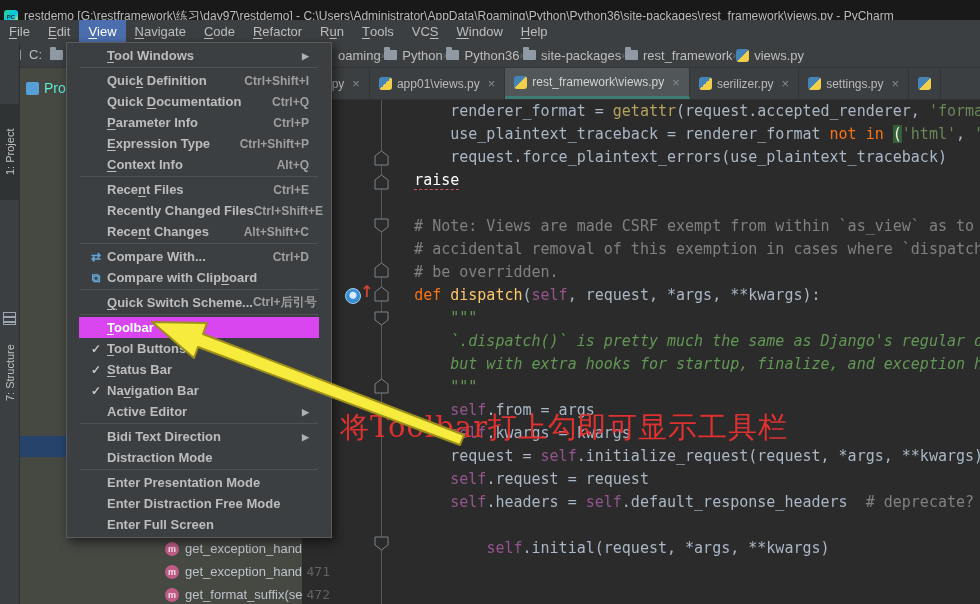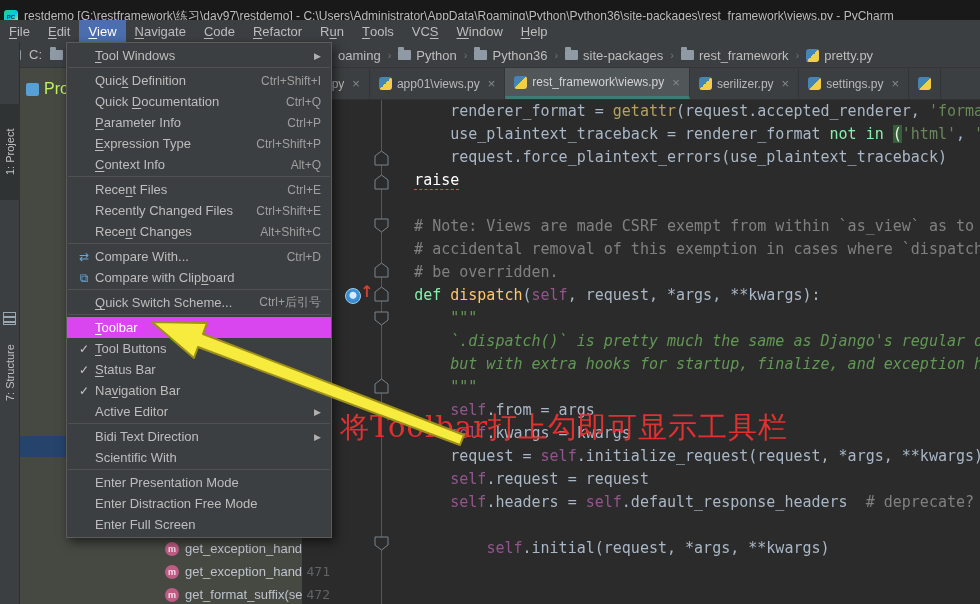--- a/index.html
+++ b/index.html
@@ -17,35 +17,35 @@
   .mb-item{padding:0 9px;display:flex;align-items:center;cursor:default;}
   .mb-item.active{background:#4b6eaf;color:#fff;}
   .mb-item u{text-decoration:underline;text-underline-offset:2px;}
   
   .navbar{position:absolute;left:0;top:42px;width:980px;height:26px;background:#3c3f41;
           border-bottom:1px solid #353535;box-sizing:border-box;display:flex;align-items:center;
           font-size:13px;color:#bdbdbd;}
   .nav-left{display:flex;align-items:center;gap:8px;padding-left:8px;}
   .fico{width:13px;height:10px;background:#8f9aa4;border-radius:1px;position:relative;flex:0 0 auto;}
   .fico::before{content:'';position:absolute;top:-3px;left:0;width:6px;height:3px;background:#8f9aa4;border-radius:1px 1px 0 0;}
-  .crumbs{position:absolute;left:338px;top:42px;height:26px;display:flex;align-items:center;gap:7px;
+  .crumbs{position:absolute;left:338px;top:42px;height:26px;display:flex;align-items:center;
           font-size:13px;color:#bdbdbd;white-space:nowrap;}
   .crumb{display:flex;align-items:center;gap:5px;}
   .crumb-sep{color:#6f7578;font-size:11px;}
   .pyico{width:13px;height:13px;border-radius:3px;background:linear-gradient(135deg,#4584b6 50%,#f2cf4a 50%);flex:0 0 auto;}
   
   .rail{position:absolute;left:0;top:42px;width:20px;height:562px;background:#3c3f41;border-right:1px solid #2e3133;box-sizing:border-box;}
   .rail-btn{position:absolute;left:0;width:20px;display:flex;align-items:center;justify-content:center;
             writing-mode:vertical-rl;transform:rotate(180deg);font-size:11px;color:#c0c0c0;white-space:nowrap;}
   .rail-btn.active{background:#303334;}
   .rail-ico{position:absolute;left:3px;width:13px;height:13px;border:1px solid #9aa7b0;box-sizing:border-box;
             background:linear-gradient(#9aa7b0 2px,transparent 2px) 0 3px/100% 5px repeat-y;}
   
   .panel{position:absolute;left:20px;top:68px;width:282px;height:536px;background:#464842;}
-  .panel-header{position:absolute;left:6px;top:12px;display:flex;gap:5px;align-items:center;font-size:16px;color:#bef264;}
+  .panel-header{position:absolute;left:6px;top:12px;display:flex;gap:5px;align-items:center;font-size:14px;color:#5eead4;}
   .panel-header .phico{width:13px;height:13px;background:#57a0d7;border-radius:2px;}
   .panel-sel{position:absolute;left:0;top:368px;width:282px;height:21px;background:#25436b;}
   .struct-list{position:absolute;left:0;top:469px;width:282px;}
   .struct-item{height:23px;display:flex;align-items:center;gap:6px;padding-left:145px;
                font-size:13px;color:#bdc3cc;white-space:nowrap;overflow:hidden;}
   .mico{width:14px;height:14px;border-radius:50%;background:#bf5b84;color:#f4e3ea;font-size:9px;font-weight:bold;
         display:flex;align-items:center;justify-content:center;flex:0 0 auto;}
   
   .tabbar{position:absolute;left:300px;top:68px;width:680px;height:32px;background:#3c3f41;
           border-bottom:1px solid #323232;box-sizing:border-box;display:flex;}
@@ -53,31 +53,31 @@
        border-right:1px solid #313537;white-space:nowrap;box-sizing:border-box;}
   .tab .x{color:#848a8f;font-size:13px;margin-left:3px;}
   .tab.active{background:#515658;border-bottom:3px solid #3e7b74;color:#d3d3d3;}
   
   .editor{position:absolute;left:302px;top:100px;width:678px;height:504px;background:#2b2b2b;}
   .gutter-num{position:absolute;left:296px;width:34px;height:23px;line-height:23px;text-align:right;
               font-family:"DejaVu Sans Mono",monospace;font-size:13px;color:#606366;}
   .code{position:absolute;left:340px;top:100px;width:640px;}
   .cl{height:23px;line-height:23px;white-space:pre;padding-left:38px;
       font-family:"DejaVu Sans Mono",monospace;font-size:15px;color:#a9b7c6;}
-  .t{color:#a9b7c6}.k{color:#86efac}.fn{color:#ffc66d}.bi{color:#b5a35f}.s{color:#6a8759}
+  .t{color:#a9b7c6}.k{color:#f97316}.fn{color:#ffc66d}.bi{color:#b5a35f}.s{color:#6a8759}
   .c{color:#808080}.d{color:#629755;font-style:italic}.sf{color:#94558d}
   .kerr{color:#ffffff;border-bottom:1px dashed #d25252;}
   .hl{background:#355e3b;color:#e8f2dc;}
   .foldsvg{position:absolute;left:372px;top:100px;}
   .bluedot{position:absolute;left:345px;top:288px;width:16px;height:16px;border-radius:50%;
            background:radial-gradient(circle at 50% 45%,#d8ecff 0 3px,#3d8fd6 4px 6px,#1d5c94);border:1px solid #9fd0f5;box-sizing:border-box;}
   .redup{position:absolute;left:360px;top:282px;color:#cf4236;font-size:16px;font-weight:bold;font-family:"DejaVu Sans",sans-serif;}
   
   .menu{position:absolute;left:66px;top:42px;width:266px;background:#3c3f41;border:1px solid #5b5b5b;
-        box-shadow:3px 4px 10px rgba(0,0,0,.55);box-sizing:border-box;padding:2px 0;z-index:10;}
+        box-shadow:3px 4px 10px rgba(0,0,0,.55);box-sizing:border-box;padding:2px 12px;z-index:10;font-weight:bold;}
   .m-item{height:21px;display:flex;align-items:center;padding:0 10px 0 6px;font-size:13px;color:#bdbdbd;}
   .m-item u{text-decoration:underline;text-underline-offset:2px;}
   .m-gut{width:22px;flex:0 0 auto;display:flex;align-items:center;justify-content:center;font-size:12px;color:#c5c5c5;}
   .m-gut .cmpico{color:#64a6d8;font-size:12px;}
   .m-label{flex:1;white-space:nowrap;}
   .m-right{color:#9f9f9f;font-size:12px;white-space:nowrap;}
   .m-arrow{color:#b0b0b0;font-size:9px;}
   .m-item.sel{background:#d946ef;color:#fff;}
   .m-sep{height:1px;background:#515151;margin:1px 1px 2px 1px;}
   
@@ -136,21 +136,21 @@
         <span>site-packages</span>
       </span>
       <span class="crumb-sep">›</span>
       <span class="crumb">
         <span class="fico"></span>
         <span>rest_framework</span>
       </span>
       <span class="crumb-sep">›</span>
       <span class="crumb">
         <span class="pyico"></span>
-        <span>pretty.py</span>
+        <span>views.py</span>
       </span>
     </div>
 
   <div class="panel">
     <div class="panel-header">
       <span class="phico"></span>
       <span>Pro</span>
     </div>
     <div class="panel-sel"></div>
     <div class="struct-list">
@@ -345,21 +345,21 @@
         <span class="m-arrow">▶</span>
       </div>
       <div class="m-sep"></div>
       <div class="m-item">
         <span class="m-gut"></span>
         <span class="m-label">Bidi Text Direction</span>
         <span class="m-arrow">▶</span>
       </div>
       <div class="m-item">
         <span class="m-gut"></span>
-        <span class="m-label">Scientific With</span>
+        <span class="m-label">Distraction Mode</span>
         <span class="m-right"></span>
       </div>
       <div class="m-sep"></div>
       <div class="m-item">
         <span class="m-gut"></span>
         <span class="m-label">Enter Presentation Mode</span>
         <span class="m-right"></span>
       </div>
       <div class="m-item">
         <span class="m-gut"></span>

